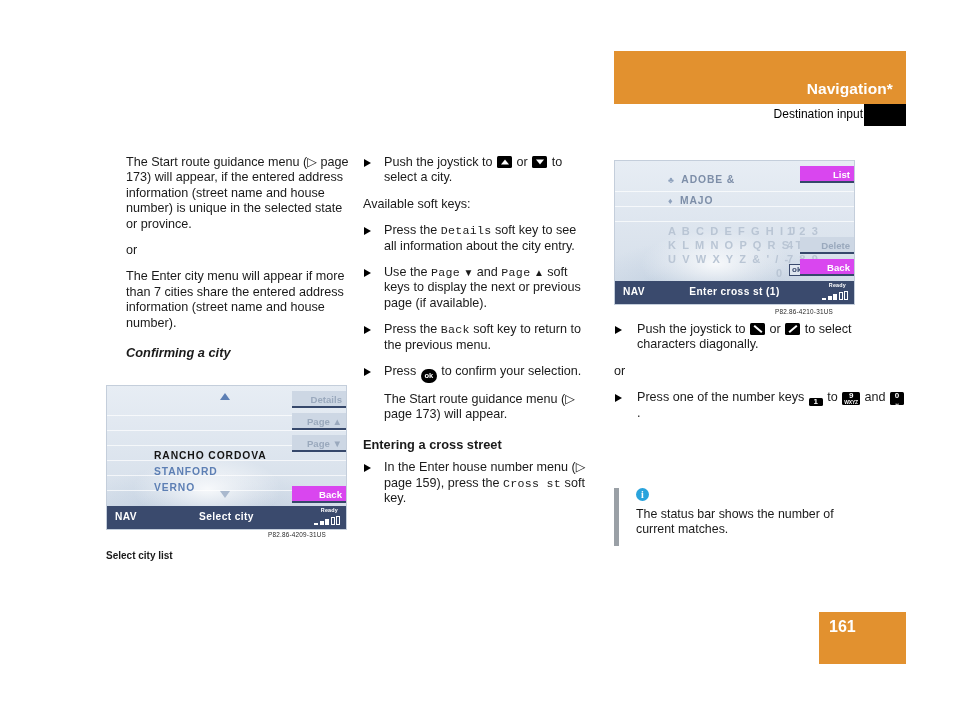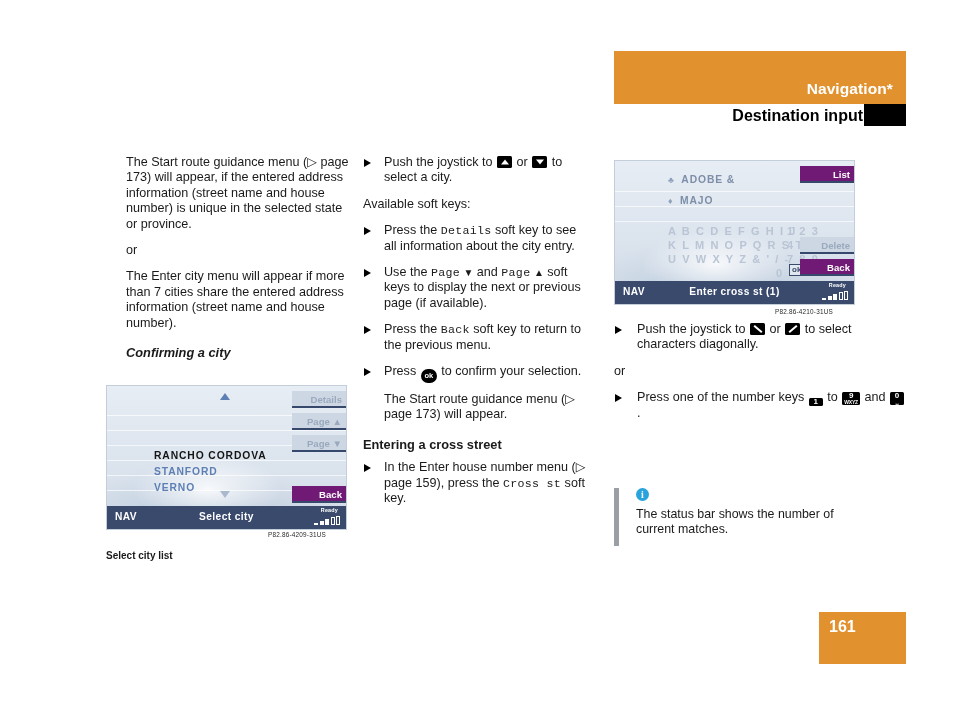--- a/index.html
+++ b/index.html
@@ -21,21 +21,21 @@
   .hdr-title {
     position:absolute; right:13px; bottom:6px;
     color:#ffffff; font-weight:bold; font-size:15.5px;
     letter-spacing:.1px;
   }
   .hdr-sub {
     position:absolute; left:614px; top:104px; width:292px; height:22px;
   }
   .hdr-sub-text {
     position:absolute; right:43px; top:3px;
-    color:#000; font-weight:bold; font-size:16px;
+    color:#000; font-weight:normal; font-size:12px;
   }
   .hdr-blk {
     position:absolute; right:0; top:0; width:42px; height:22px; background:#000;
   }
 
   
   .col { position:absolute; top:155px; width:223px; font-size:12.6px; line-height:15.4px; }
   .col-l { left:126px; }
   .col-m { left:363px; }
   .col-r { left:614px; width:292px; }
@@ -103,21 +103,21 @@
 
   .scr-list { position:absolute; }
   .scr-item { font-size:10.3px; font-weight:bold; letter-spacing:.9px; white-space:nowrap; }
   .it-sel { color:#141414; }
   .it-norm { color:#5d7fb4; }
 
   .sk { position:absolute; right:0; width:54px; height:17px;
         font-size:9.6px; font-weight:bold; text-align:right;
         line-height:17px; padding-right:4px; }
   .sk-off { background:#cdd7e4; color:#9aa9bd; border-bottom:2px solid #36486b; }
-  .sk-on  { background:#701a75; color:#fff; border-bottom:2px solid #36486b; }
+  .sk-on  { background:#d946ef; color:#fff; border-bottom:2px solid #36486b; }
 
   .scr-status {
     position:absolute; left:0; right:0; bottom:0; height:23px;
     background:#3a4a6d; color:#fff;
   }
   .st-nav { position:absolute; left:8px; top:5px; font-size:10.2px; font-weight:bold; letter-spacing:.4px;}
   .st-mid { position:absolute; left:0; right:0; top:5px; text-align:center;
             font-size:10.2px; font-weight:bold; letter-spacing:.4px; }
   .st-rdy { position:absolute; right:8px; top:1px; font-size:5.4px; font-weight:bold; letter-spacing:.2px; }
   .st-bars { position:absolute; right:6px; top:10px; display:flex; align-items:flex-end; gap:1.5px; height:9px;}

